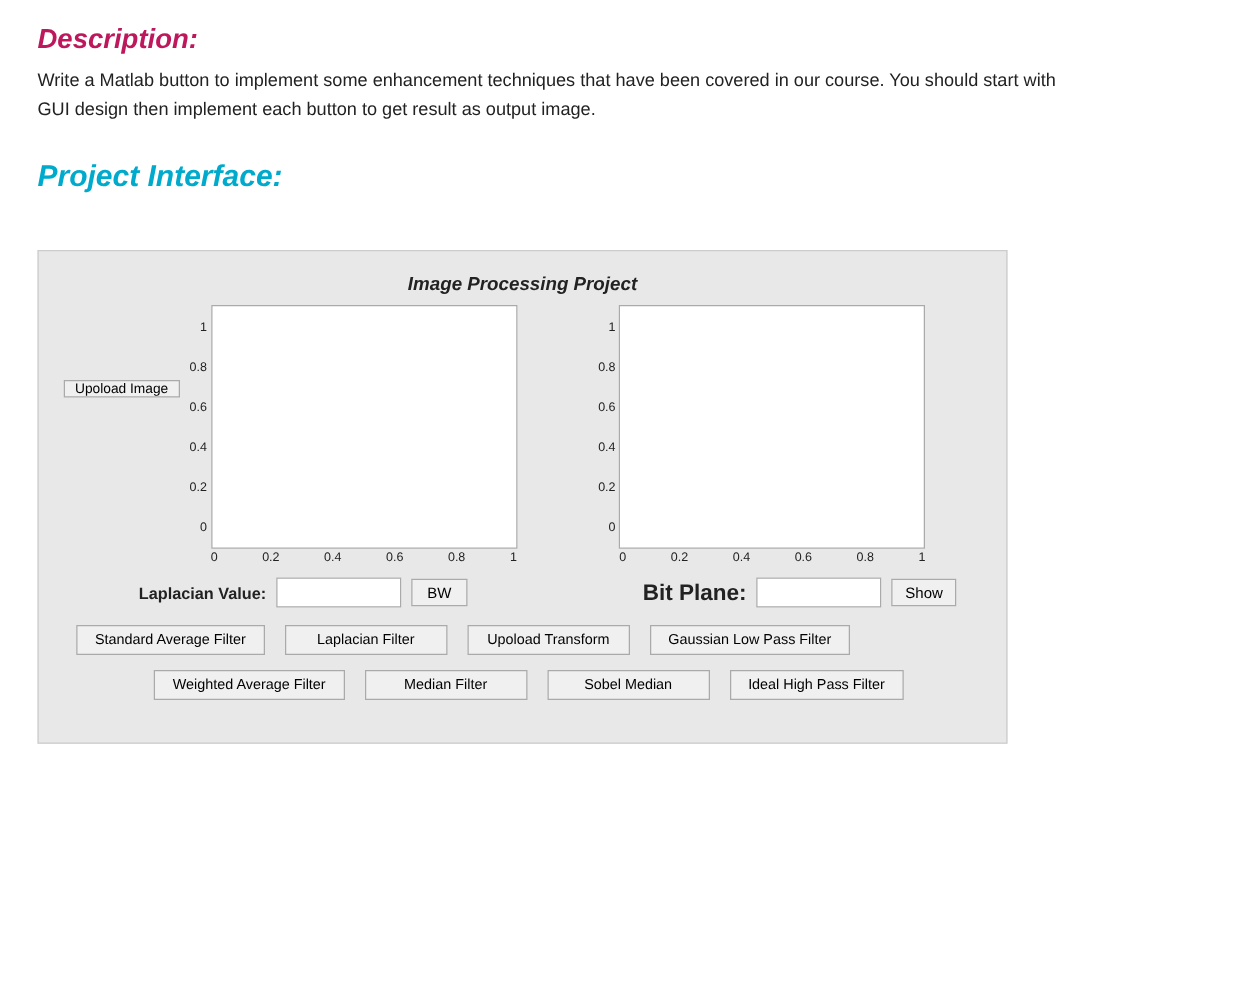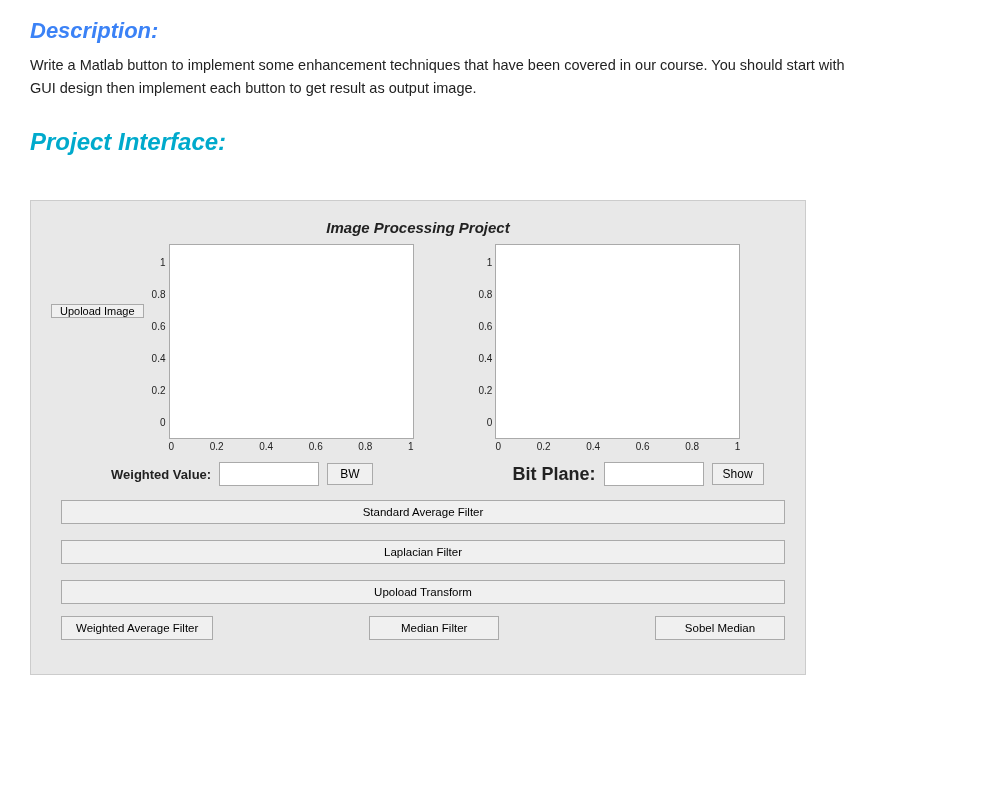--- a/index.html
+++ b/index.html
@@ -4,21 +4,21 @@
   <style>
     * { box-sizing: border-box; margin: 0; padding: 0; }
     body {
       font-family: Arial, sans-serif;
       background: #fff;
       color: #222;
       font-size: 14px;
       padding: 18px 30px;
     }
     .description-heading {
-      color: #3b82f6;
+      color: #be185d;
       font-style: italic;
       font-size: 22px;
       font-weight: bold;
       margin-bottom: 10px;
     }
     .description-text {
       font-size: 14.5px;
       line-height: 1.6;
       margin-bottom: 28px;
       max-width: 820px;
@@ -206,38 +206,40 @@
             <span style="font-size:10px;">0.8</span>
             <span style="font-size:10px;">1</span>
           </div>
         </div>
       </div>
     </div>
 
     <div class="threshold-and-bitplane">
 
       <div style="display:flex; align-items:center; gap:8px; margin-left:60px;">
-        <span class="threshold-label">Weighted Value:</span>
+        <span class="threshold-label">Laplacian Value:</span>
         <input class="threshold-input" type="text" style="">
         <button class="bw-btn">BW</button>
       </div>
 
       <div style="display:flex; align-items:center; gap:8px; margin-left:60px;">
         <span class="bit-plane-label">Bit Plane:</span>
         <input class="bit-plane-input" type="text" style="">
         <button class="show-btn">Show</button>
       </div>
     </div>
 
-    <div class="buttons-row" style="justify-content:flex-start; gap:16px;flex-direction:column;">
+    <div class="buttons-row" style="justify-content:flex-start; gap:16px;">
       <button class="filter-btn">Standard Average Filter</button>
       <button class="filter-btn">Laplacian Filter</button>
       <button class="filter-btn">Upoload Transform</button>
-    </div>
-
-    <div class="buttons-row" style="justify-content:space-between; gap:33px;">
+      <button class="filter-btn">Gaussian Low Pass Filter</button>
+    </div>
+
+    <div class="buttons-row" style="justify-content:center; gap:16px;">
       <button class="filter-btn">Weighted Average Filter</button>
       <button class="filter-btn">Median Filter</button>
       <button class="filter-btn">Sobel Median</button>
+      <button class="filter-btn">Ideal High Pass Filter</button>
     </div>
 
   </div>
 </div>
 
 </body></html>

